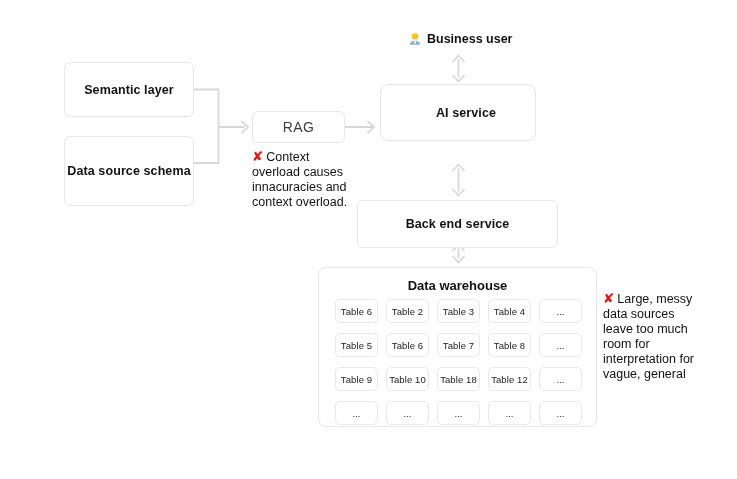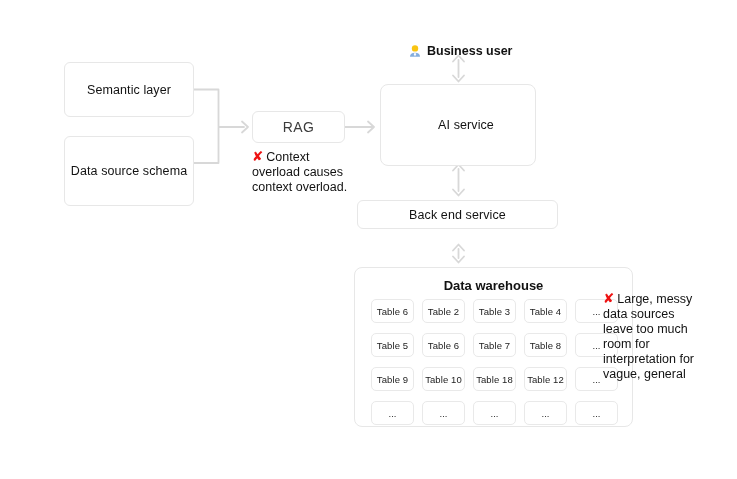--- a/index.html
+++ b/index.html
@@ -5,36 +5,36 @@
   html,body{margin:0;padding:0;background:#ffffff;}
   .canvas{
     position:relative;width:737px;height:479px;background:#ffffff;overflow:hidden;
     font-family:"Liberation Sans","DejaVu Sans",sans-serif;color:#121212;
   }
   .connectors{position:absolute;left:0;top:0;width:737px;height:479px;pointer-events:none;}
   .box{
     position:absolute;background:#ffffff;border:1px solid #e7e7e7;border-radius:6px;
     display:flex;align-items:center;justify-content:center;box-sizing:border-box;
   }
-  .box-label{font-size:12.5px;font-weight:400;letter-spacing:.1px;color:#121212;}
+  .box-label{font-size:12.5px;font-weight:700;letter-spacing:.1px;color:#121212;}
   .rag-label{font-size:14px;font-weight:400;color:#3c3c3c;letter-spacing:.4px;}
   .r8{border-radius:8px;}
-  .dw{align-items:flex-start;justify-content:center;margin-left:36px;}
+  .dw{align-items:flex-start;justify-content:center;}
   .dw-title{position:absolute;top:10px;left:0;right:0;text-align:center;font-size:13px;font-weight:600;color:#121212;}
   .dw-grid{
     position:absolute;left:16px;top:31px;
     display:grid;grid-template-columns:repeat(5,43px);grid-auto-rows:24px;
     column-gap:8px;row-gap:10px;
   }
   .cell{
     background:#fff;border:1px solid #e9e9e9;border-radius:5px;box-sizing:border-box;
     display:flex;align-items:center;justify-content:center;
     font-size:9.5px;color:#222222;letter-spacing:.1px;white-space:nowrap;
   }
-  .user{position:absolute;left:408px;top:44px;display:flex;align-items:flex-end;gap:5px;}
+  .user{position:absolute;left:408px;top:32px;display:flex;align-items:flex-end;gap:5px;}
   .user-label{font-size:12.5px;font-weight:600;color:#121212;}
   .note{position:absolute;font-size:12.5px;font-weight:500;line-height:15px;color:#121212;}
   .note-line{white-space:nowrap;}
   .xmark{color:#ee1111;font-size:13.5px;font-weight:400;margin-right:3px;
          font-family:"DejaVu Sans","Liberation Sans",sans-serif;}
 </style>
 </head>
 <body>
 
 <div class="canvas">
@@ -62,25 +62,25 @@
   </div>
 
   <div class="box" style="left:64px;top:136px;width:130px;height:70px;">
     <span class="box-label">Data source schema</span>
   </div>
 
   <div class="box" style="left:252px;top:111px;width:93px;height:32px;">
     <span class="rag-label">RAG</span>
   </div>
 
-  <div class="box r8" style="left:380px;top:84px;width:156px;height:82px;padding-left:16px;">
+  <div class="box r8" style="left:380px;top:84px;width:156px;height:57px;padding-left:16px;">
     <span class="box-label">AI service</span>
   </div>
 
-  <div class="box" style="left:357px;top:200px;width:201px;height:29px;">
+  <div class="box" style="left:357px;top:200px;width:201px;height:48px;">
     <span class="box-label">Back end service</span>
   </div>
 
   <div class="box r8 dw" style="left:318px;top:267px;width:279px;height:160px;">
     <div class="dw-title">Data warehouse</div>
     <div class="dw-grid">
       <div class="cell">Table 6</div>
       <div class="cell">Table 2</div>
       <div class="cell">Table 3</div>
       <div class="cell">Table 4</div>
@@ -99,20 +99,21 @@
       <div class="cell">...</div>
       <div class="cell">...</div>
       <div class="cell">...</div>
       <div class="cell">...</div>
     </div>
   </div>
 
   <div class="note" style="left:252px;top:149px;">
     <div class="note-line"><span class="xmark">✘</span><span>Context</span></div>
     <div class="note-line">overload causes</div>
+    <div class="note-line">innacuracies and</div>
     <div class="note-line">context overload.</div>
   </div>
 
   <div class="note" style="left:603px;top:291px;">
     <div class="note-line"><span class="xmark">✘</span><span>Large, messy</span></div>
     <div class="note-line">data sources</div>
     <div class="note-line">leave too much</div>
     <div class="note-line">room for</div>
     <div class="note-line">interpretation for</div>
     <div class="note-line">vague, general</div>

